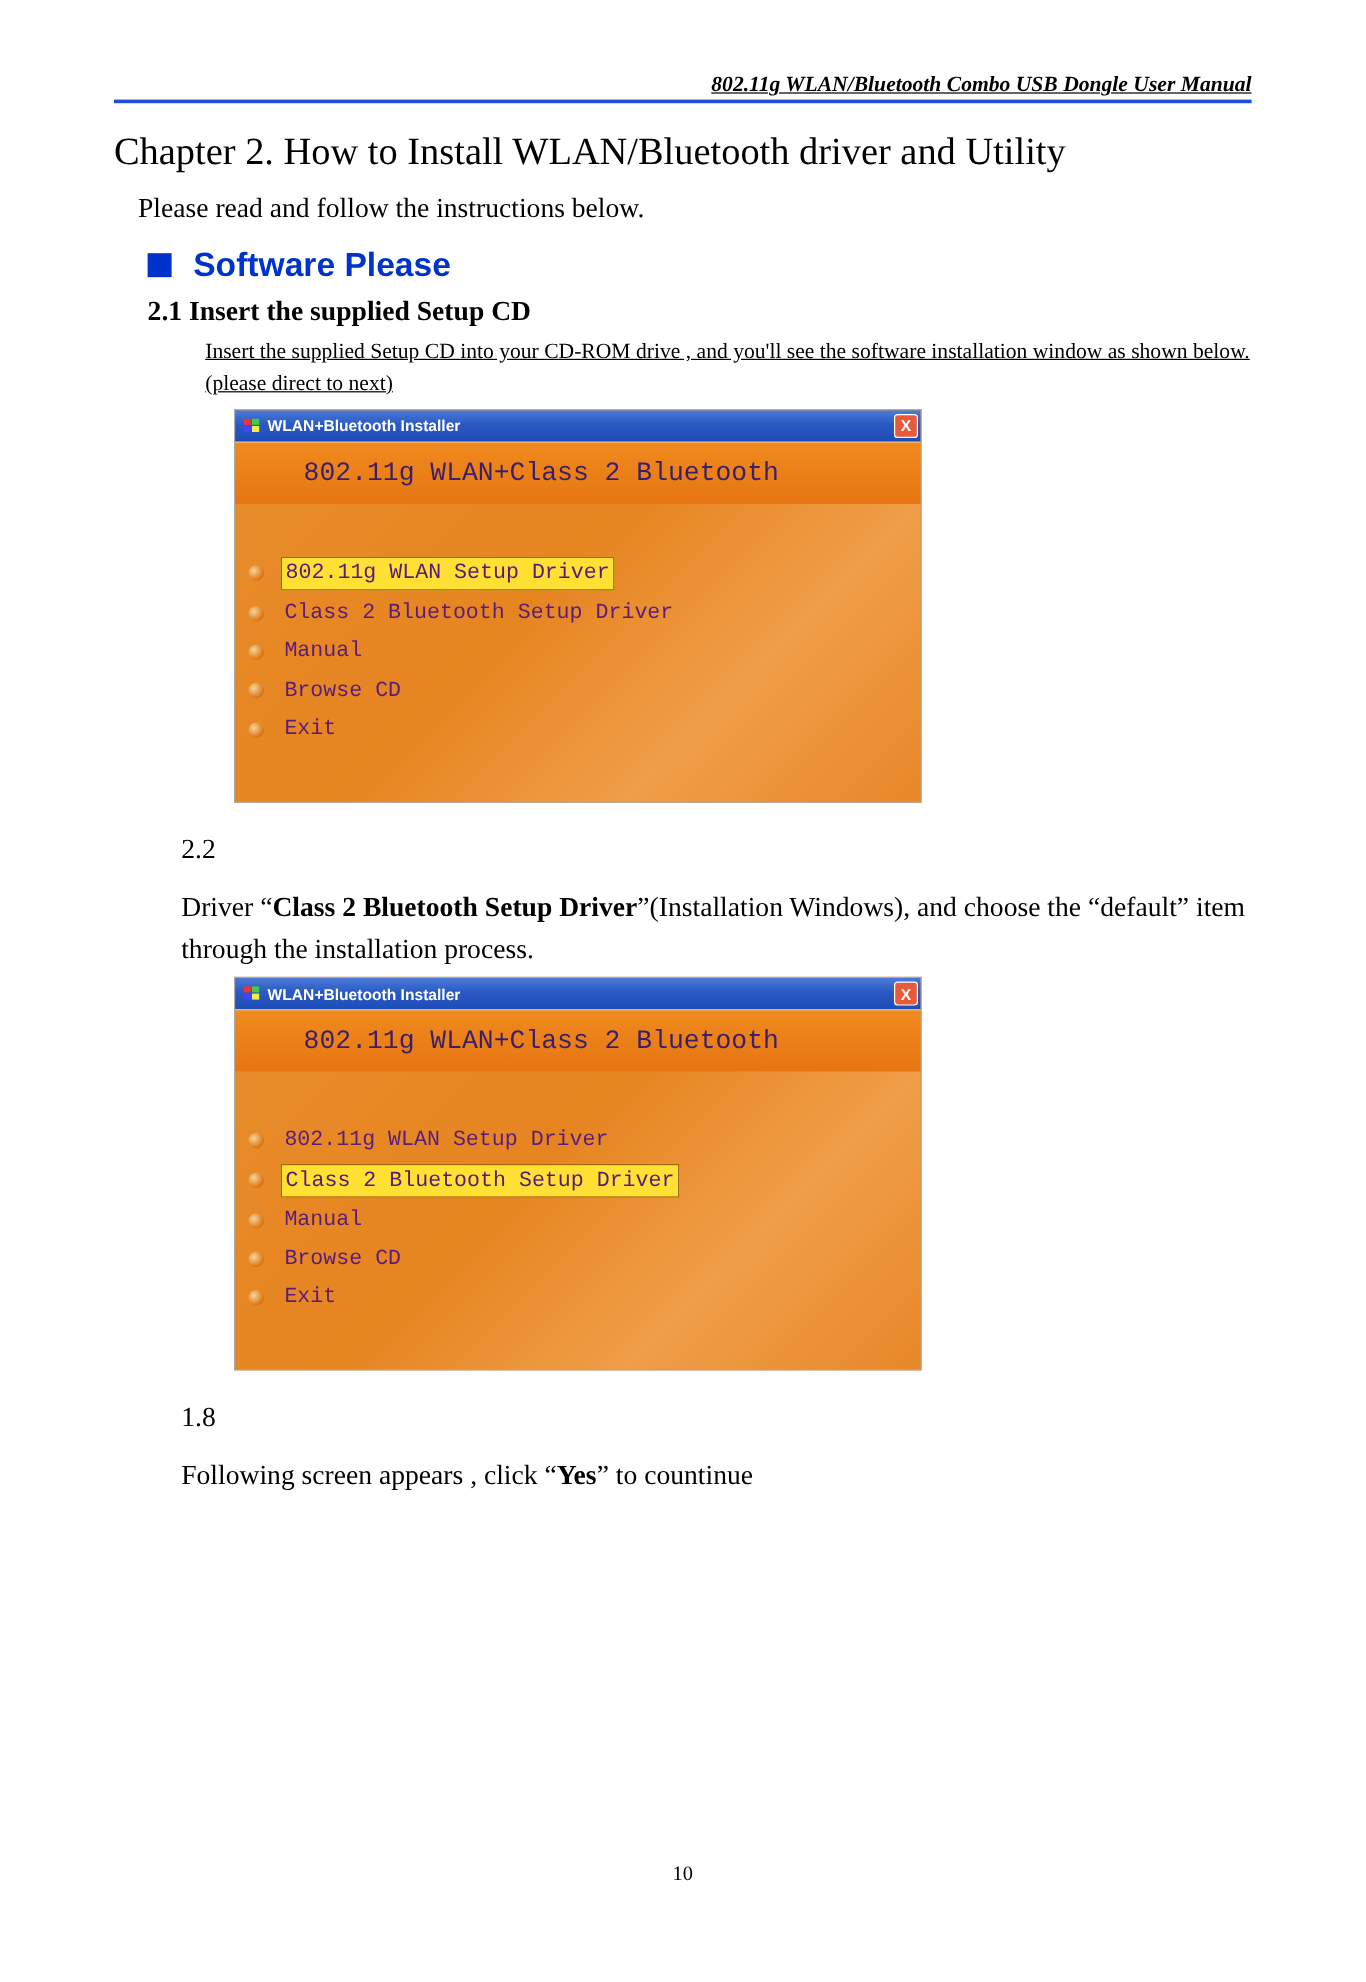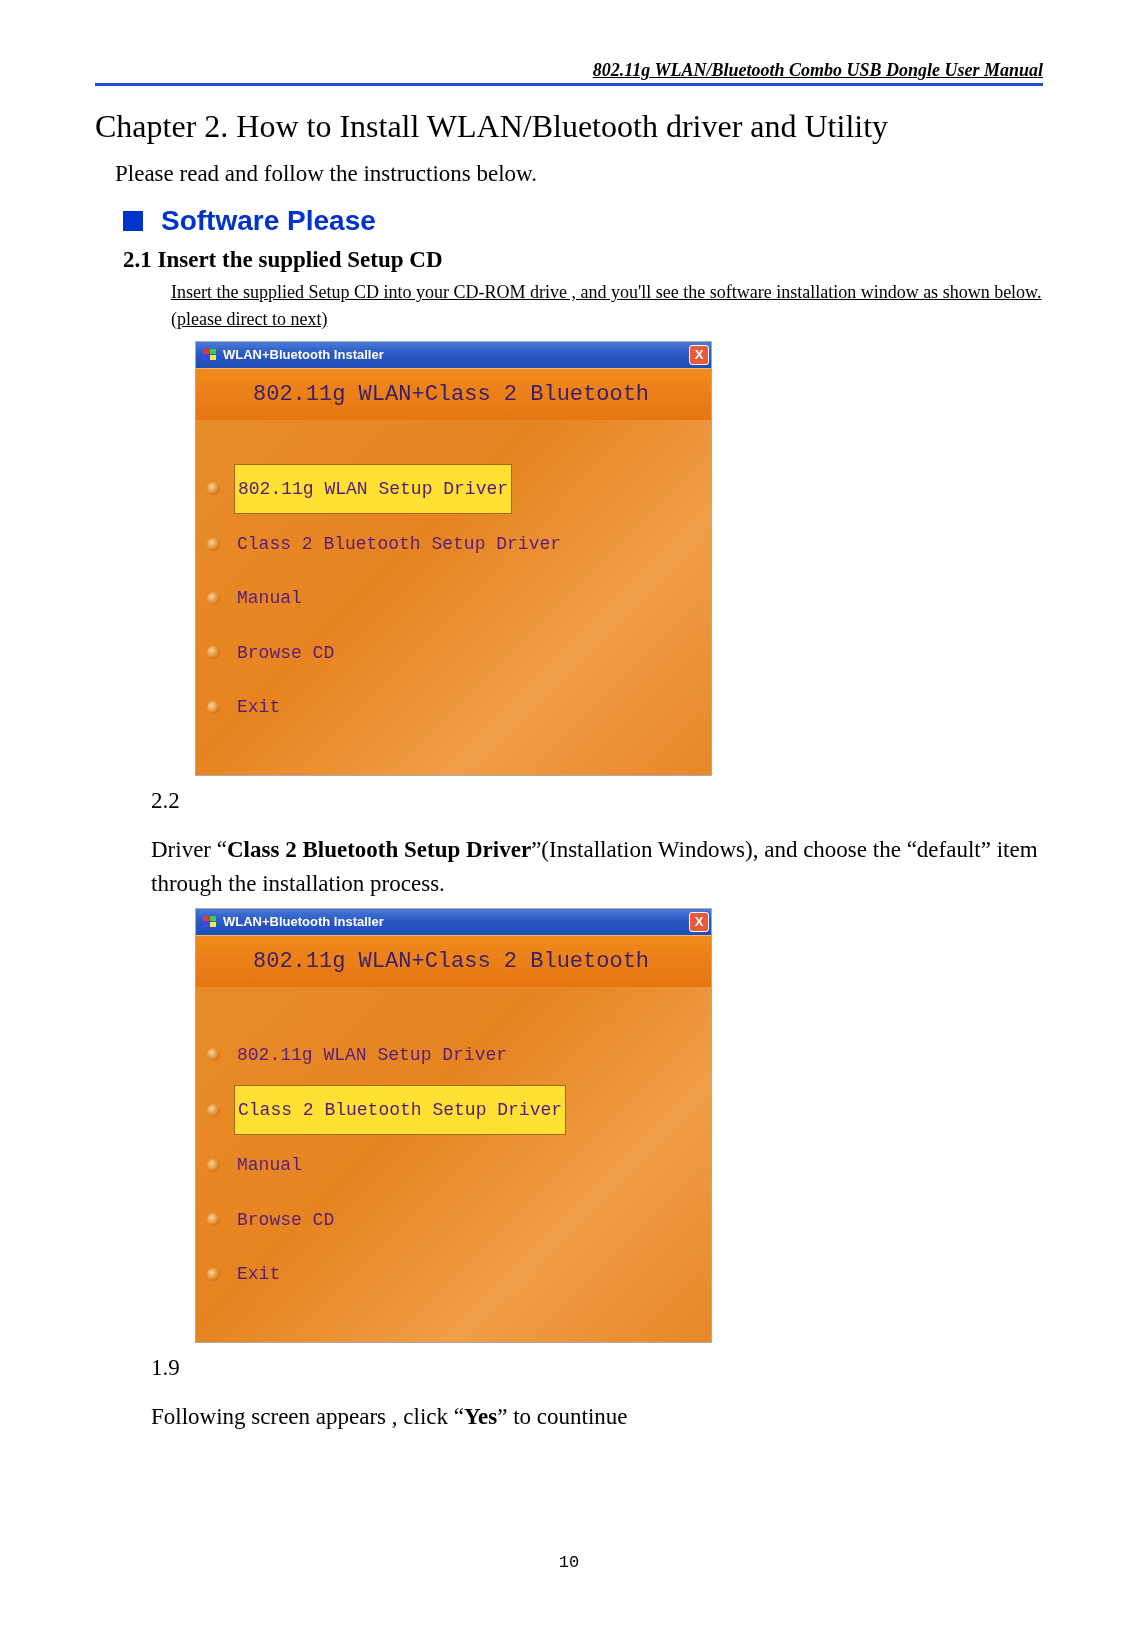--- a/index.html
+++ b/index.html
@@ -70,25 +70,25 @@
       display: flex;
       gap: 14px;
       margin-left: 56px;
       font-size: 23px;
       line-height: 1.5;
       flex-direction: column;
     }
     .step-num { flex-shrink: 0; width: 42px; }
     .step-body { flex: 1; }
     .installer-window {
-      width: 517px;
+      width: 573px;
       margin-left: 100px;
       border: 1px solid #aaa;
       background: #e68a2e;
-      margin-bottom: 8px;
+      margin-bottom: 22px;
       position: relative;
     }
     .titlebar {
       height: 26px;
       background: linear-gradient(to bottom, #4a7ad8, #2b59c3 45%, #1d4db8);
       display: flex;
       align-items: center;
       justify-content: space-between;
       padding: 0 2px 0 6px;
       color: #fff;
@@ -142,29 +142,28 @@
       margin-bottom: 6px;
       line-height: 1.35;
     }
     .dot {
       width: 13px; height: 13px;
       border-radius: 50%;
       background: radial-gradient(circle at 35% 35%, #f8d49a, #d97410 70%);
       flex-shrink: 0;
       margin-left: -7px;
     }
-    .menu-label { padding: 12px 3px; }
+    .menu-label { padding: 1px 3px; }
     .highlighted { background: #ffe033; color: #571a78; border: 1px solid #a06a10; }
     .page-num {
       position: absolute;
       bottom: 80px;
       left: 0; right: 0;
       text-align: center;
       font-size: 17px;
-      font-family: Liberation Mono, monospace;
     }
   </style>
 </head>
 <body>
 
 <div class="header">802.11g WLAN/Bluetooth Combo USB Dongle User Manual</div>
 
 <div class="chapter-title">Chapter 2. How to Install WLAN/Bluetooth driver and Utility</div>
 
 <div class="chapter-intro">Please read and follow the instructions below.</div>
@@ -262,19 +261,19 @@
         </li>
       <li class="menu-item">
           <span class="dot"></span>
           <span class="menu-label">Exit</span>
         </li>
     </ul>
   </div>
 </div>
 
 <div class="step-line">
-  <div class="step-num">1.9</div>
+  <div class="step-num">1.8</div>
   <div class="step-body">
     <span>Following screen appears , click “</span><b>Yes</b><span>” to countinue</span>
   </div>
 </div>
 
 <div class="page-num">10</div>
 
 </body></html>

